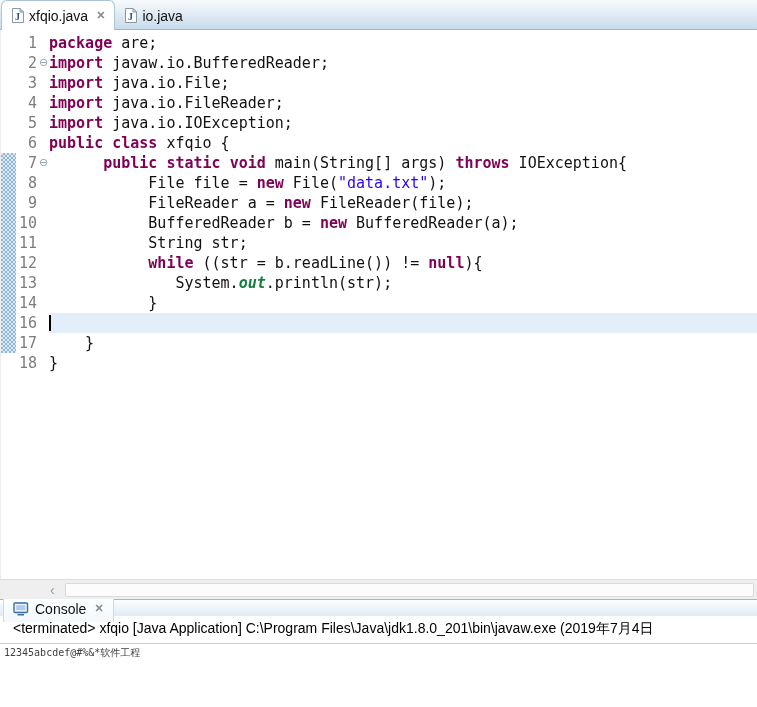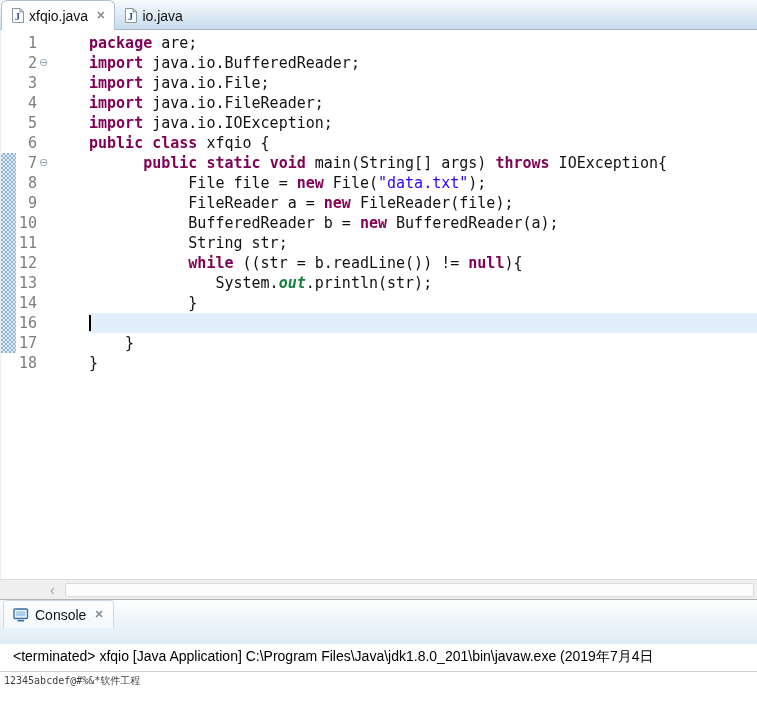--- a/index.html
+++ b/index.html
@@ -42,21 +42,21 @@
   }
   .cline { display:flex; height:20px; }
   .cbar  { width:15px; flex:none; }
   .cbar.changed {
     background-image:conic-gradient(#8fb6d4 25%, #ddeaf4 0 50%, #8fb6d4 0 75%, #ddeaf4 0);
     background-size:4px 4px;
   }
   .lnum  { width:22px; flex:none; text-align:right; color:#7d7d7d; padding-right:1px; }
   .foldc { width:11px; flex:none; font-family:"DejaVu Sans", sans-serif;
            font-size:11px; color:#93a1ac; text-align:center; line-height:19px; }
-  .codecell { flex:1; white-space:pre; color:#000;margin-left:40px; }
+  .codecell { flex:1; white-space:pre; color:#000; }
   .cline.current .codecell { background:#e3eefb; }
   .seg-k { color:#7f0055; font-weight:bold; }
   .seg-s { color:#2a00ff; }
   .seg-f { color:#15803d; font-weight:bold; font-style:italic; }
   .seg-p { color:#111; }
   .caret { display:inline-block; width:2px; height:16px; background:#000; vertical-align:-3px; }
 
   
   .hscroll {
     flex:none; height:20px; background:#efefef; border-top:1px solid #dcdcdc;
@@ -68,23 +68,23 @@
     background:#fcfcfc; border:1px solid #dadada; border-radius:2px;
   }
 
   
   .console-panel {
     flex:none; height:108px; background:#fff;
     border-top:1px solid #b3b3b3;
     display:flex; flex-direction:column;
   }
   .console-tabbar {
-    flex:none; height:44px;
+    flex:none; height:16px;
     background:linear-gradient(#fdfefe, #ecf3f9 55%, #e0ebf5);
-    display:flex; align-items:flex-start; padding-left:3px;
+    display:flex; align-items:center; padding-left:3px;
   }
   .ctab {
     height:28px; display:flex; align-items:center; gap:6px;
     padding:0 9px; font-size:14px; color:#111;
     background:linear-gradient(#feffff,#f4f8fc);
     border:1px solid #ccdae8; border-bottom:none;
     border-radius:4px 4px 0 0;
   }
   .ctab .close-x { font-size:11px; color:#828f9a; margin-left:2px; font-weight:bold; }
   .console-status {
@@ -128,21 +128,21 @@
         <div class="cline">
           <span class="cbar"></span>
           <span class="lnum">1</span>
           <span class="foldc"></span>
           <span class="codecell"><span class="seg-k">package</span><span class="seg-p"> are;</span></span>
         </div>
         <div class="cline">
           <span class="cbar"></span>
           <span class="lnum">2</span>
           <span class="foldc">⊖</span>
-          <span class="codecell"><span class="seg-k">import</span><span class="seg-p"> java.io.BufferedReader;</span></span>
+          <span class="codecell"><span class="seg-k">import</span><span class="seg-p"> javaw.io.BufferedReader;</span></span>
         </div>
         <div class="cline">
           <span class="cbar"></span>
           <span class="lnum">3</span>
           <span class="foldc"></span>
           <span class="codecell"><span class="seg-k">import</span><span class="seg-p"> java.io.File;</span></span>
         </div>
         <div class="cline">
           <span class="cbar"></span>
           <span class="lnum">4</span>

